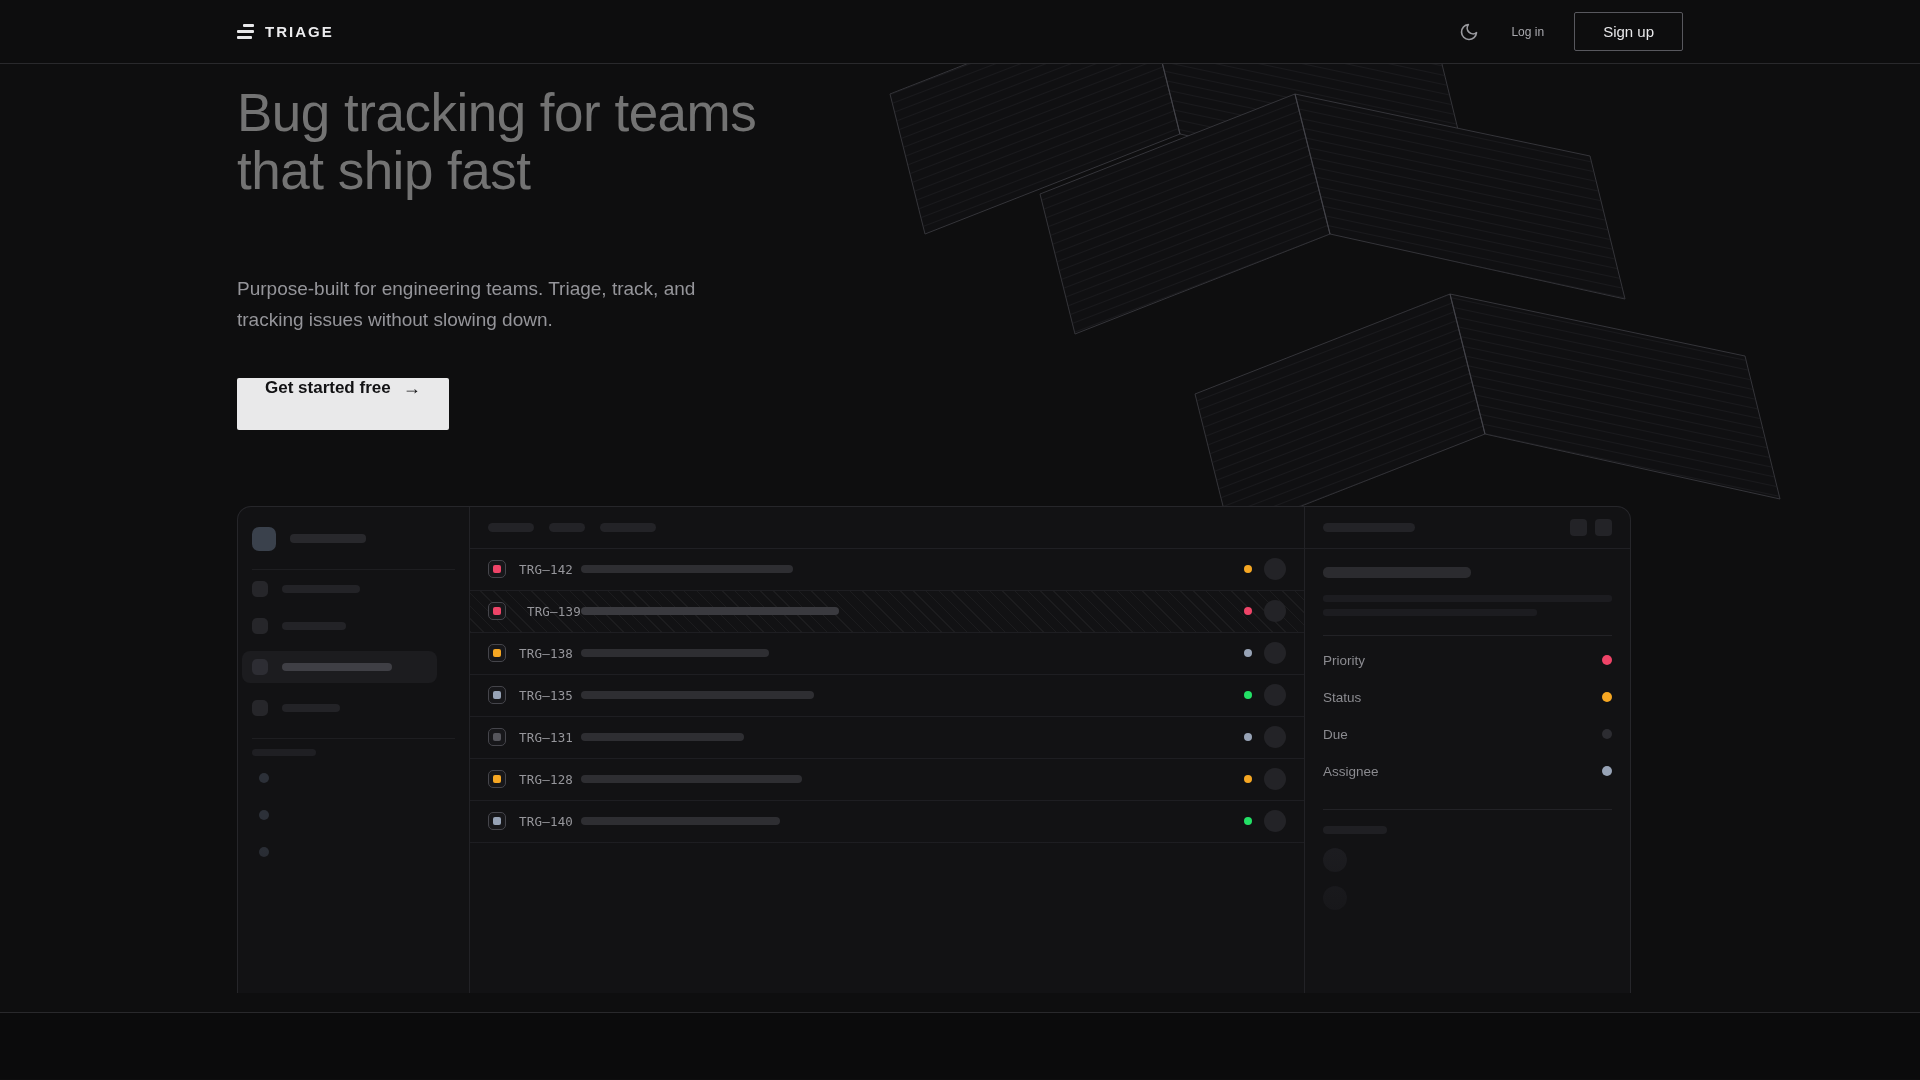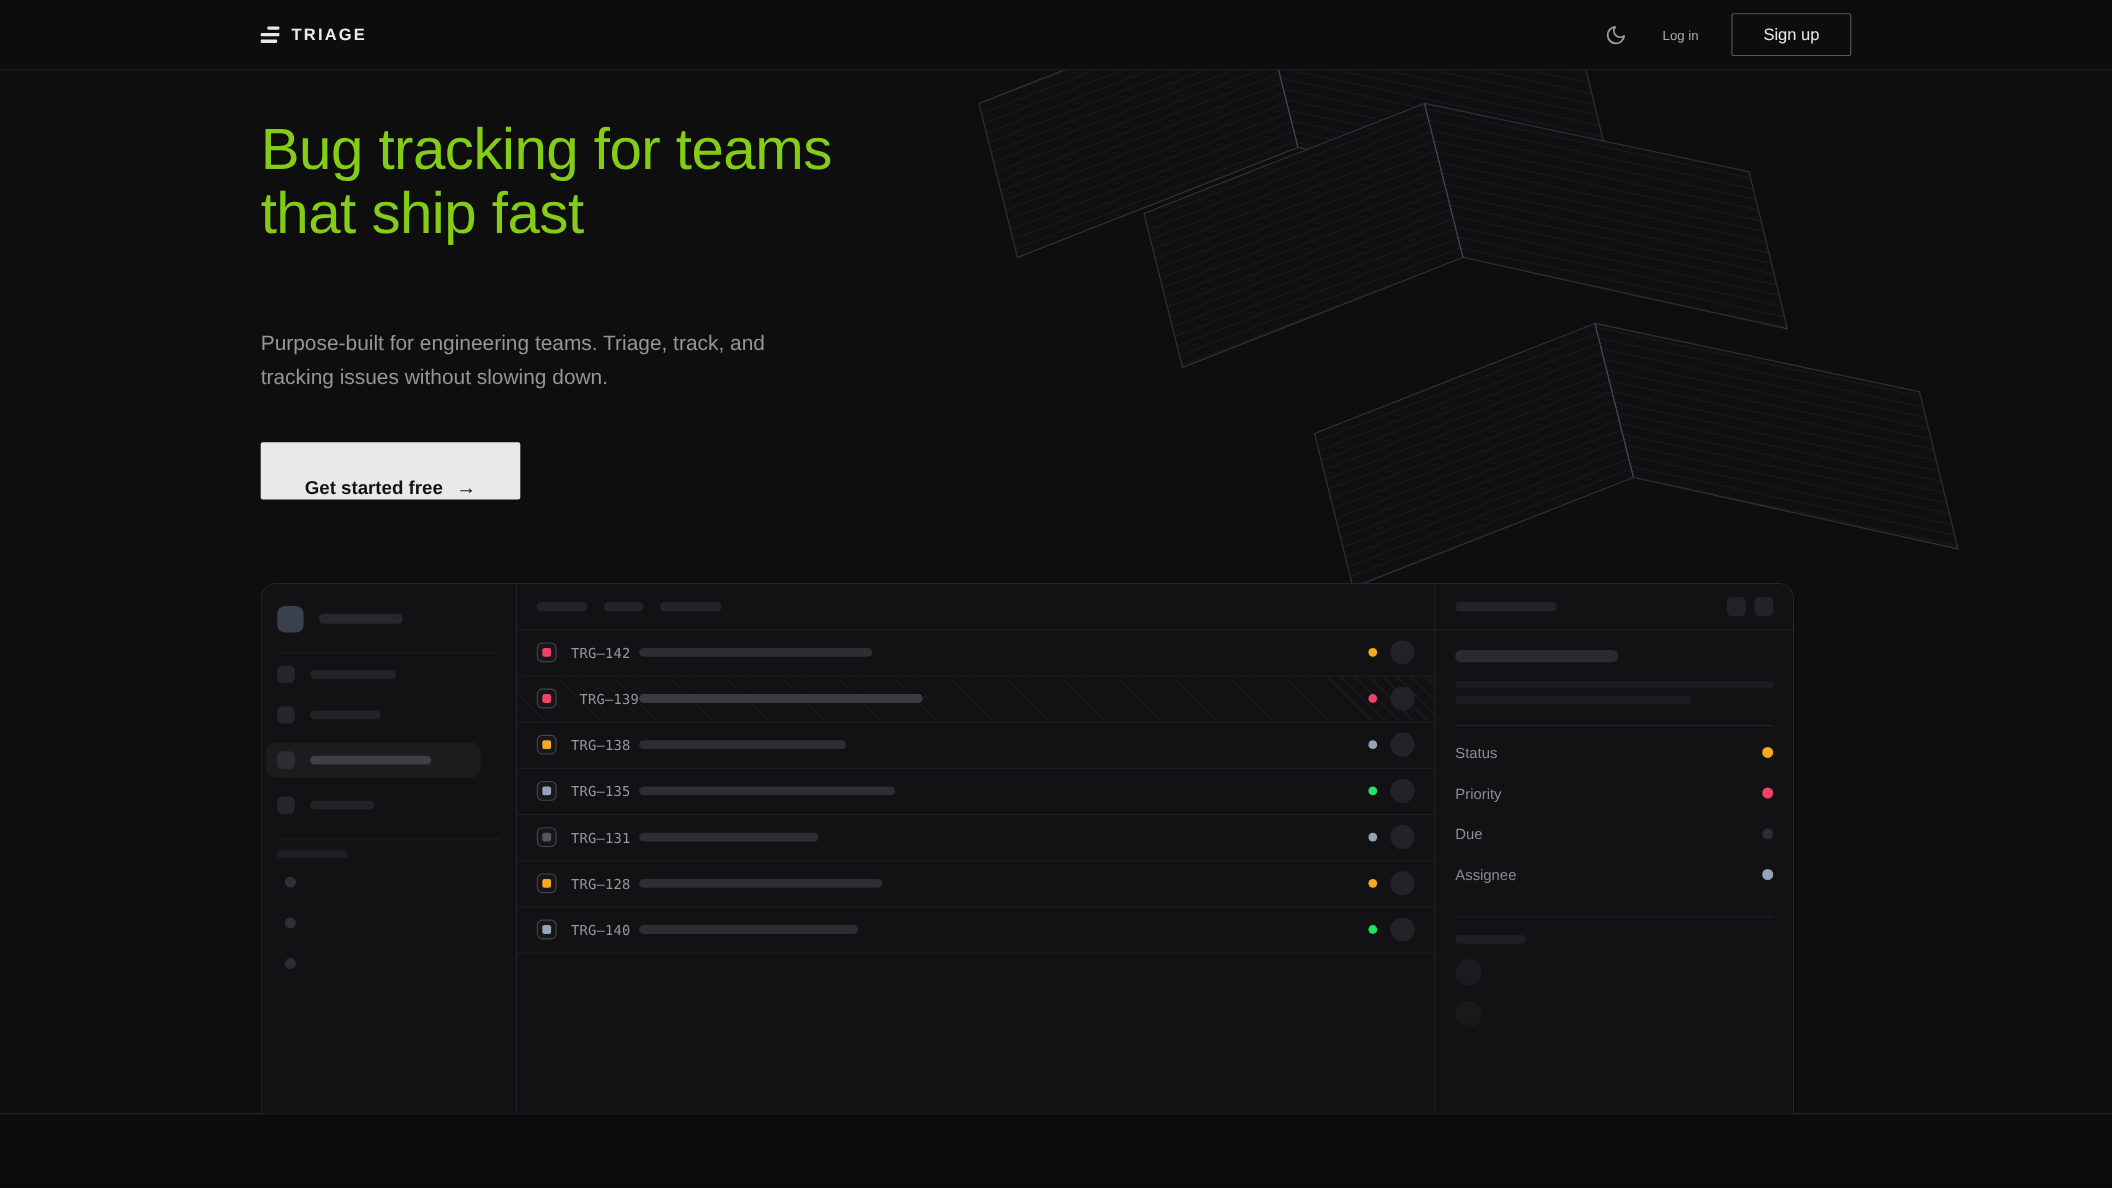--- a/index.html
+++ b/index.html
@@ -18,24 +18,24 @@
   .brand-name { font-size:15px; font-weight:bold; letter-spacing:2px; color:#ececee; }
   .nav-right { display:flex; align-items:center; gap:30px; }
   .moon-btn { width:22px; height:22px; color:#9a9a9f; cursor:pointer; display:flex; align-items:center; }
   .login { font-size:12px; color:#a9a9ae; cursor:pointer; }
   .signup { font-size:15px; color:#e8e8ea; border:1px solid #58585e; background:transparent;
             padding:10px 28px; border-radius:2px; cursor:pointer; font-family:inherit; }
 
   
   .hero { position:relative; height:949px; overflow:hidden; border-bottom:1px solid #29292c; background:#0e0e0f; }
   .hero-inner { position:relative; z-index:2; padding-left:237px; }
-  h1 { margin-top:44px; font-size:53px; line-height:1.1; font-weight:500; letter-spacing:-0.5px; color:#84cc16; }
+  h1 { margin-top:20px; font-size:53px; line-height:1.1; font-weight:500; letter-spacing:-0.5px; color:#737373; }
   .sub { margin-top:72px; width:470px; font-size:19px; line-height:31px; color:#95959a; }
-  .cta { margin-top:43px; display:inline-flex; align-items:flex-end; gap:12px; background:#e9e9ea; color:#121214;
-         border:none; font-family:inherit; font-size:17px; font-weight:bold; padding:0 40px; height:52px;
+  .cta { margin-top:43px; display:inline-flex; align-items:flex-start; gap:12px; background:#e9e9ea; color:#121214;
+         border:none; font-family:inherit; font-size:17px; font-weight:bold; padding:0 28px; height:52px;
          border-radius:2px; cursor:pointer; }
   .cta .arrow { font-size:18px; font-weight:normal; }
 
   
   .wires { position:absolute; top:-80px; left:800px; width:1000px; height:640px; z-index:1; pointer-events:none; }
 
   
   .card { position:relative; margin-top:76px; width:1394px; height:487px;
           background:#121214; border:1px solid #26262a; border-bottom:none;
           border-radius:14px 14px 0 0; display:flex; z-index:2; }
@@ -293,26 +293,26 @@
           <span class="head-sq"></span>
           <span class="head-sq"></span>
         </div>
         <div class="detail-body">
           <div class="d-title"></div>
           <div class="d-line1"></div>
           <div class="d-line2"></div>
           <div class="d-divider"></div>
           <div class="props">
             <div class="prop-row">
+              <span class="prop-label">Priority</span>
+              <span class="prop-dot" style="background: rgb(239, 68, 104);"></span>
+            </div>
+            <div class="prop-row">
               <span class="prop-label">Status</span>
               <span class="prop-dot" style="background: rgb(246, 167, 35);"></span>
-            </div>
-            <div class="prop-row">
-              <span class="prop-label">Priority</span>
-              <span class="prop-dot" style="background: rgb(239, 68, 104);"></span>
             </div>
             <div class="prop-row">
               <span class="prop-label">Due</span>
               <span class="prop-dot" style="background: rgb(44, 44, 49);"></span>
             </div>
             <div class="prop-row">
               <span class="prop-label">Assignee</span>
               <span class="prop-dot" style="background: rgb(151, 163, 182);"></span>
             </div>
           </div>

